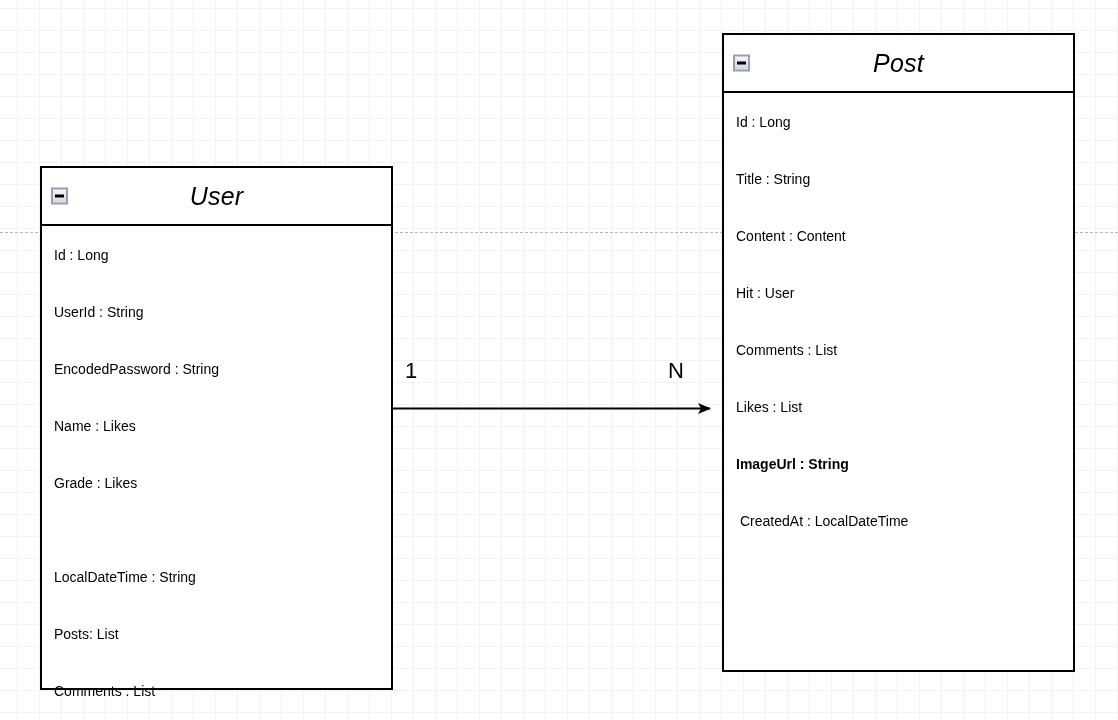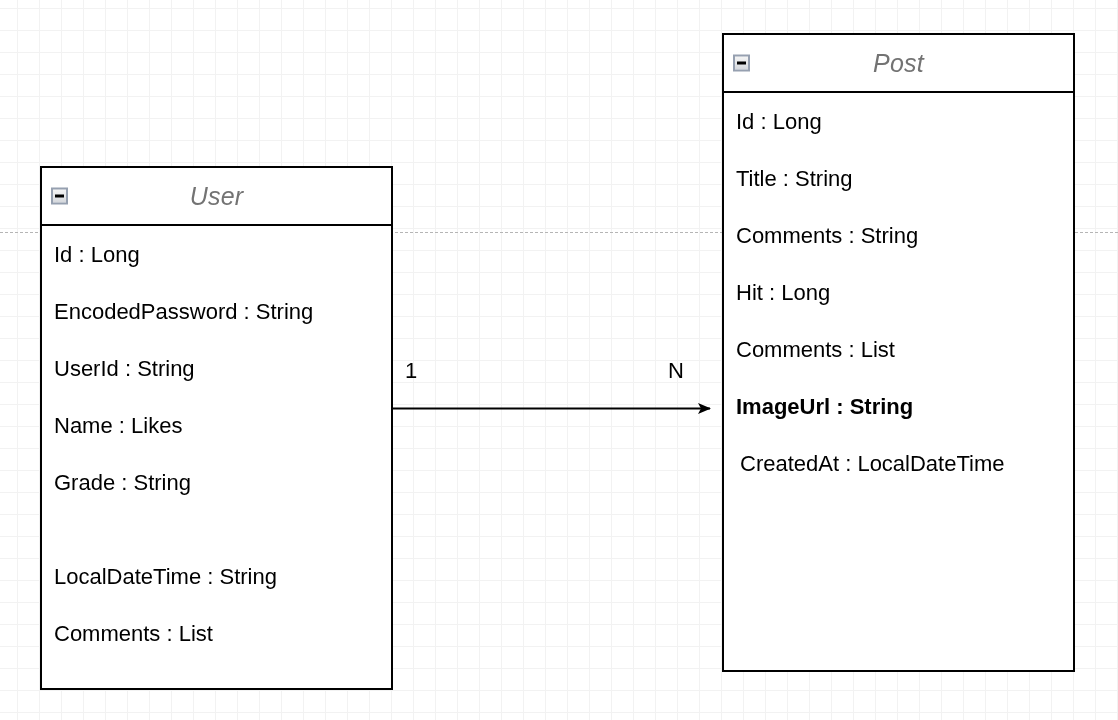--- a/index.html
+++ b/index.html
@@ -64,21 +64,21 @@
     display: flex;
     align-items: center;
     justify-content: center;
     background: #ffffff;
   }
 
   .uml-title {
     font-style: italic;
     font-weight: normal;
     font-size: 25px;
-    color: #737373;
+    color: #000000;
     letter-spacing: 0.2px;
   }
 
   .collapse-icon {
     position: absolute;
     left: 9px;
     top: 50%;
     transform: translateY(-50%);
     width: 17px;
     height: 17px;
@@ -100,21 +100,21 @@
   .uml-attrs {
     box-sizing: border-box;
     background: transparent;
   }
 
   .uml-attr {
     box-sizing: border-box;
     display: flex;
     align-items: center;
     padding-left: 12px;
-    font-size: 22px;
+    font-size: 14px;
     color: #000000;
     white-space: nowrap;
     background: transparent;
   }
   .uml-attr.spacer {
     
   }
 
   
   .assoc {
@@ -153,41 +153,43 @@
 
   <div class="uml-class" style="left:40px; top:166px; width:353px; height:524px;">
     <div class="uml-header" style="height:58px;">
       <span class="collapse-icon">
         <span class="bar"></span>
       </span>
       <span class="uml-title">User</span>
     </div>
     <div class="uml-attrs">
       <div class="uml-attr" style="height:57px;">Id : Long</div>
+      <div class="uml-attr" style="height:57px;">UserId : String</div>
       <div class="uml-attr" style="height:57px;">EncodedPassword : String</div>
-      <div class="uml-attr" style="height:57px;">UserId : String</div>
       <div class="uml-attr" style="height:57px;">Name : Likes</div>
-      <div class="uml-attr" style="height:57px;">Grade : String</div>
+      <div class="uml-attr" style="height:57px;">Grade : Likes</div>
       <div class="uml-attr spacer" style="height:37px;"></div>
       <div class="uml-attr" style="height:57px;">LocalDateTime : String</div>
+      <div class="uml-attr" style="height:57px;">Posts: List</div>
       <div class="uml-attr" style="height:57px;">Comments : List</div>
     </div>
   </div>
 
   <div class="uml-class" style="left:722px; top:33px; width:353px; height:639px;">
     <div class="uml-header" style="height:58px;">
       <span class="collapse-icon">
         <span class="bar"></span>
       </span>
       <span class="uml-title">Post</span>
     </div>
     <div class="uml-attrs">
       <div class="uml-attr" style="height:57px;">Id : Long</div>
       <div class="uml-attr" style="height:57px;text-align:center;">Title : String</div>
-      <div class="uml-attr" style="height:57px;">Comments : String</div>
-      <div class="uml-attr" style="height:57px;">Hit : Long</div>
+      <div class="uml-attr" style="height:57px;">Content : Content</div>
+      <div class="uml-attr" style="height:57px;">Hit : User</div>
       <div class="uml-attr" style="height:57px;">Comments : List</div>
+      <div class="uml-attr" style="height:57px;">Likes : List</div>
       <div class="uml-attr" style="height:57px;font-weight:bold;">ImageUrl : String</div>
       <div class="uml-attr" style="height:57px;padding-left:16px;">CreatedAt : LocalDateTime</div>
     </div>
   </div>
 
 </div>
 
 </body></html>

